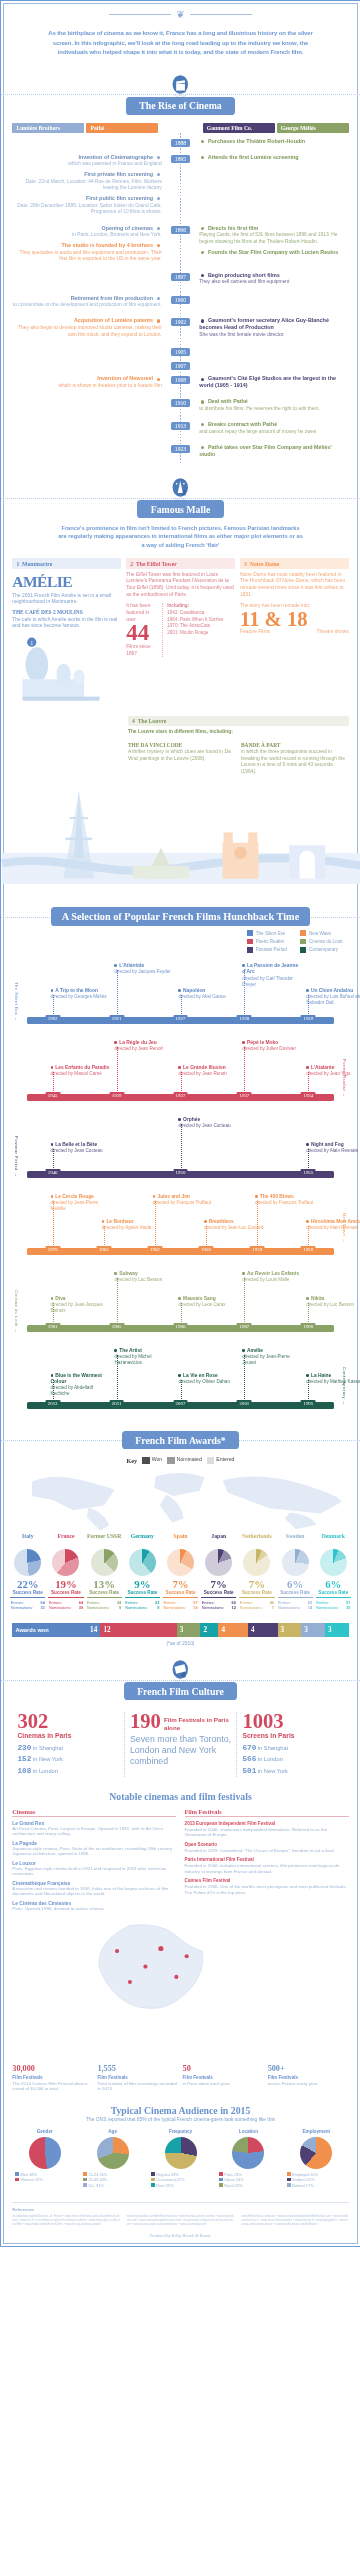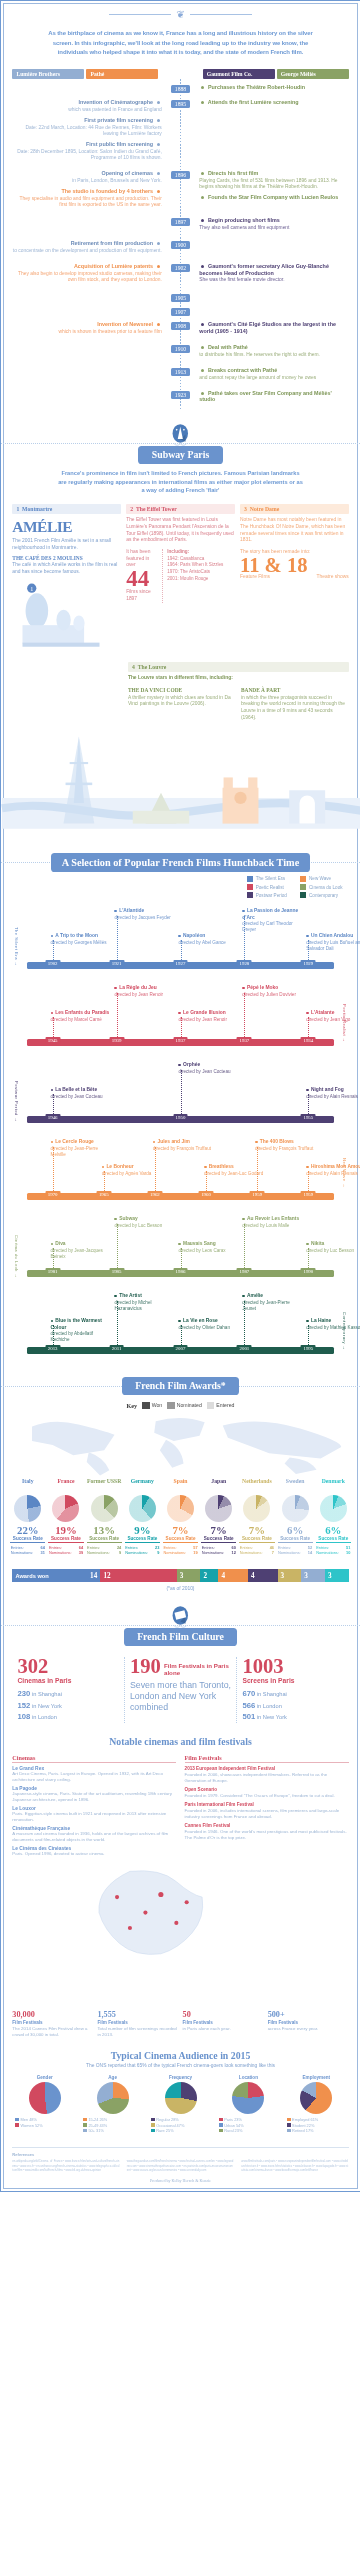--- a/index.html
+++ b/index.html
@@ -137,21 +137,21 @@
   .asof { text-align:center; font-size:4.9px; color:#7fa0cd; margin-top:4.1px; }
 
   
   .culture { display:flex; padding:11.3px 11.3px 0; }
   .cstat { flex:1; padding:0 5.2px; }
   .cstat + .cstat { border-left:0.5px dotted #bcd0e8; }
   .cbig { font-family:"Liberation Serif",serif; font-weight:bold; color:#d1495f;
           font-size:20.6px; line-height:0.95; }
   .clab { font-size:6.7px; font-weight:bold; color:#d1495f; margin-top:0.5px; }
   .csub { margin-top:4.1px; font-size:5.7px; color:#7fa0cd; line-height:1.5; }
-  .csub b { font-family:Liberation Sans, sans-serif; font-size:7.7px; color:#6a93cd; }
+  .csub b { font-family:Liberation Mono, monospace; font-size:7.7px; color:#6a93cd; }
   .cmid { font-size:8.8px; color:#7fa0cd; line-height:1.25; margin-top:3.1px; }
   .cmid-lab { font-size:6.2px; font-weight:bold; color:#d1495f; line-height:1.2; }
 
   
   .nb-head { text-align:center; font-family:"Liberation Serif",serif; font-weight:bold;
              color:#6a93cd; font-size:9.8px; margin-top:13.4px; }
   .nb-cols { display:flex; gap:8.2px; padding:6.2px 11.3px 0; }
   .nb-col { flex:1; }
   .nb-title { font-family:"Liberation Serif",serif; font-weight:bold; color:#d1495f; font-size:6.2px;
               border-bottom:0.5px solid #e8b3bb; padding-bottom:1.5px; margin-bottom:3.1px; }
@@ -191,20 +191,30 @@
 <body>
 
 <div class="page">
 <div class="inner-border"></div>
 
 <div class="flourish">
   <span class="rule"></span><span class="orn">❦</span><span class="rule"></span>
 </div>
 <div class="intro">As the birthplace of cinema as we know it, France has a long and illustrious history on the silver screen. In this infographic, we'll look at the long road leading up to the industry we know, the individuals who helped shape it into what it is today, and the state of modern French film.</div>
 
+<div class="banner-wrap">
+  <svg class="badge-medal" viewBox="0 0 40 50">
+    <ellipse cx="20" cy="20" rx="15" ry="18" fill="#4a7ab8"></ellipse>
+    <path d="M20 32 L30 22 L30 36 Z" fill="#3c679e"></path>
+    <rect x="12" y="13" width="17" height="5" fill="#fff" transform="rotate(-8 20 15)"></rect>
+    <rect x="12" y="19" width="17" height="13" fill="#fff"></rect>
+    <path d="M8 40 q6 6 12 0 q6 6 12 0" stroke="#9db9de" fill="none" stroke-width="1"></path>
+  </svg>
+  <div class="banner">The Rise of Cinema</div>
+</div>
 
 <div class="legend-row">
   <div class="legend-tab lt-lum">Lumière Brothers</div>
   <div class="legend-tab lt-pat">Pathé</div>
   <div class="lt-spacer"></div>
   <div class="legend-tab lt-gau">Gaumont Film Co.</div>
   <div class="legend-tab lt-mel">George Méliès</div>
 </div>
 
 <div class="sec">
@@ -356,21 +366,21 @@
 
 <div class="banner-wrap">
   <svg class="badge-medal" viewBox="0 0 40 50">
     <ellipse cx="20" cy="20" rx="15" ry="18" fill="#4a7ab8"></ellipse>
     <path d="M20 32 L30 22 L30 36 Z" fill="#3c679e"></path>
     <path d="M20 7 L25 31 L15 31 Z" fill="#fff"></path>
     <polygon points="13,11 15,13 13,15 11,13" fill="#fff"></polygon>
     <polygon points="27,11 29,13 27,15 25,13" fill="#fff"></polygon>
     <path d="M8 40 q6 6 12 0 q6 6 12 0" stroke="#9db9de" fill="none" stroke-width="1"></path>
   </svg>
-  <div class="banner">Subway Paris</div>
+  <div class="banner">Famous Malle</div>
 </div>
 <div class="sub-note">France's prominence in film isn't limited to French pictures. Famous Parisian landmarks are regularly making appearances in international films as either major plot elements or as a way of adding French 'flair'</div>
 
 <div class="paris-cols">
   <div class="pcol">
     <div class="pc-head pc1">
       <span>1</span>&nbsp;&nbsp;<span>Montmartre</span>
     </div>
     <div class="amelie-logo">AMÉLIE</div>
     <div class="p-body">The 2001 French Film Amélie is set in a small neighbourhood in Montmartre.</div>

